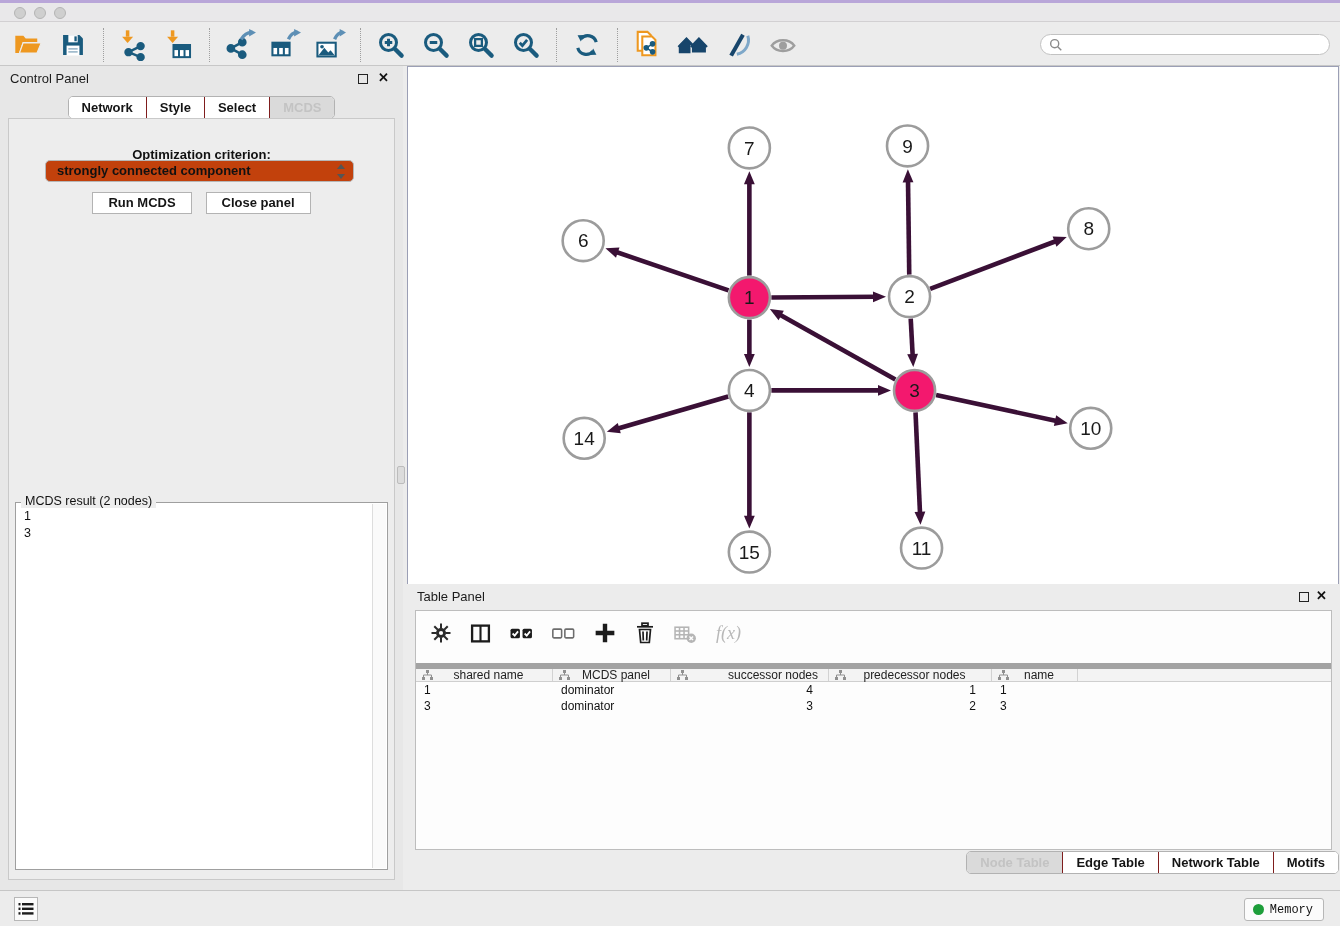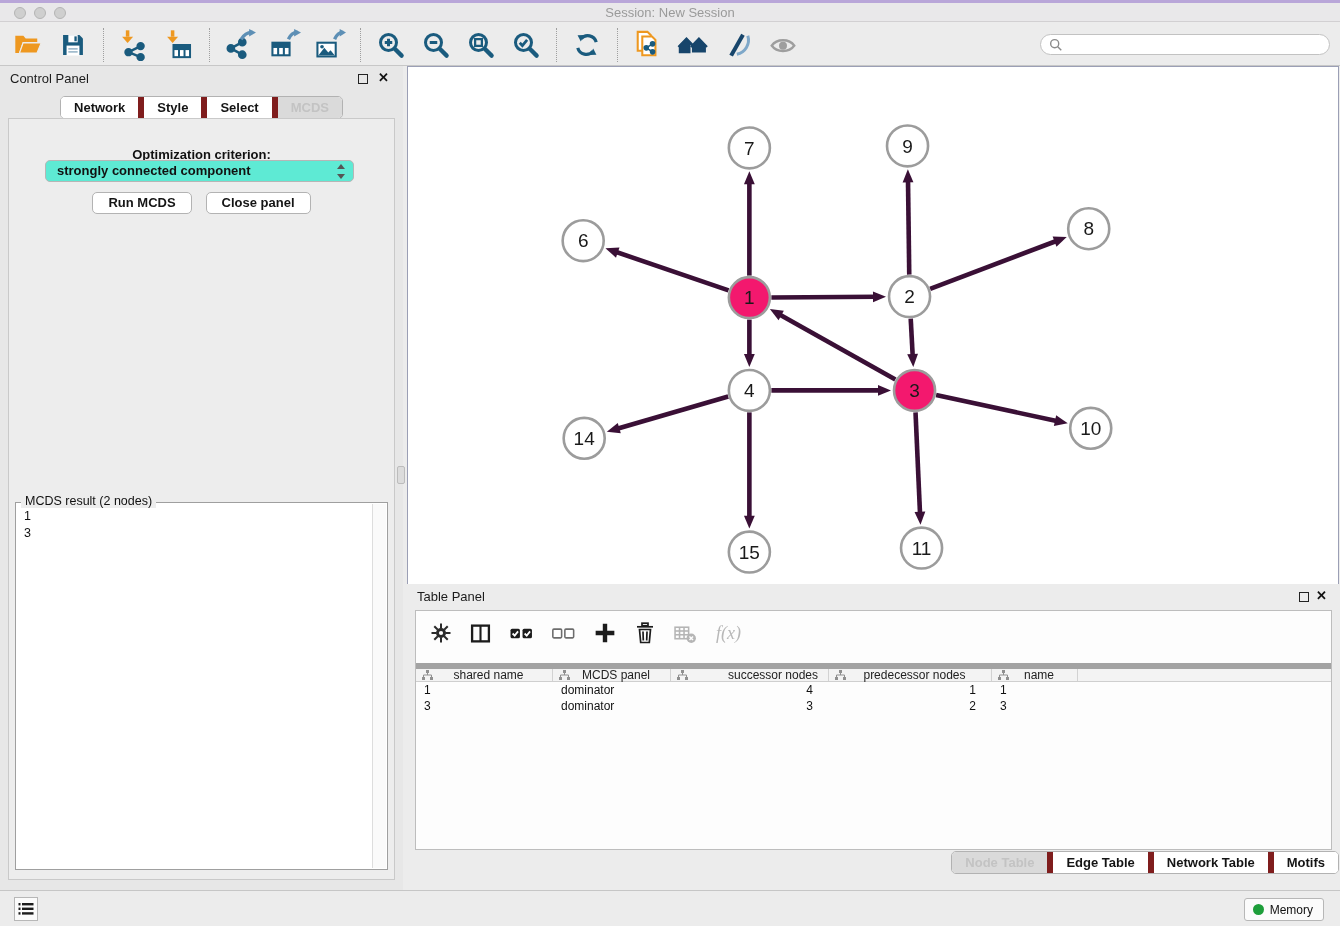--- a/index.html
+++ b/index.html
@@ -29,36 +29,36 @@
   .cp { position:absolute; top:66px; left:0; width:403px; bottom:36px; background:#e7e7e7; }
   .panel-head { position:relative; height:26px; }
   .panel-title { position:absolute; left:10px; top:5px; font-size:13px; color:#1c1c1c; }
   .icon-float { position:absolute; top:8px; width:10px; height:10px; border:1.6px solid #222; }
   .icon-close { position:absolute; top:4px; font-size:13px; font-weight:700; color:#111; }
   .cp .icon-float { right:35px; } .cp .icon-close { right:14px; }
   .seg-row { display:flex; justify-content:center; }
   .cp-tabs { position:absolute; top:30px; left:0; right:0; }
   .seg { display:flex; border:1px solid #b2b2b2; border-radius:5px; overflow:hidden; background:#fff; }
   .seg .tab { padding:2px 13px; font-size:13px; font-weight:700; color:#141414;
-    line-height:17px; border-left:6px solid #7f1d1d; background:#fff; }
+    line-height:17px; border-left:1px solid #7f1d1d; background:#fff; }
   .seg .tab:first-child { border-left:0; }
   .seg .tab.seldis { background:#dadada; color:#c3c3c3; }
   .cp-body { position:absolute; left:8px; right:8px; top:52px; bottom:10px;
     background:#ededed; border:1px solid #c9c9c9; }
   .opt-label { margin-top:28px; text-align:center; font-weight:700; font-size:13px; }
-  .dd { position:absolute; left:36px; right:40px; top:41px; height:22px; background:#5eead4;
+  .dd { position:absolute; left:36px; right:40px; top:41px; height:22px; background:#c2410c;
     border:1px solid #b6b6b6; border-radius:5px; font-size:13px; font-weight:700;
     line-height:20px; padding-left:11px; }
   .dd-step { position:absolute; right:7px; top:3px; width:9px; height:15px; }
   .dd-step .up, .dd-step .dn { position:absolute; left:0; width:0; height:0;
     border-left:4.5px solid transparent; border-right:4.5px solid transparent; }
   .dd-step .up { top:0; border-bottom:5px solid #555; }
   .dd-step .dn { bottom:0; border-top:5px solid #555; }
   .btn-row { position:absolute; top:73px; left:0; right:0; display:flex; justify-content:center; gap:14px; }
-  .btn { background:#fff; border:1px solid #b3b3b3; border-radius:5px; font-size:13px;
+  .btn { background:#fff; border:1px solid #b3b3b3; border-radius:0; font-size:13px;
     font-weight:700; padding:2px 15px; line-height:16px; color:#141414; }
   .result-group { position:absolute; left:6px; right:6px; top:383px; bottom:9px;
     border:1px solid #9f9f9f; background:#fff; }
   .rg-title { position:absolute; top:-9px; left:5px; background:#ededed; padding:0 4px;
     font-size:12.5px; color:#111; }
   .rg-lines { position:absolute; top:5px; left:8px; right:20px; font-size:12.5px;
     line-height:17px; color:#111; }
   .rg-scroll { position:absolute; top:1px; bottom:1px; right:1px; width:14px;
     background:#fafafa; border-left:1px solid #ddd; }
   
@@ -96,31 +96,30 @@
   .tr { display:flex; height:16px; align-items:center; font-size:12px; color:#111; }
   .td { padding:0 8px; white-space:nowrap; overflow:hidden; }
   .tp-tabs { position:absolute; bottom:4px; left:0; right:0;justify-content:flex-end; }
   
   .sb { position:absolute; left:0; right:0; bottom:0; height:36px; background:#ececec;
     border-top:1px solid #c6c6c6; }
   .console-btn { position:absolute; left:14px; top:6px; width:24px; height:24px;
     background:#fbfbfb; border:1px solid #b7b7b7; display:flex; align-items:center; justify-content:center; }
   .mem-btn { position:absolute; right:16px; top:7px; height:23px; padding:0 10px 0 8px;
     display:flex; align-items:center; gap:6px; background:#fbfbfb; border:1px solid #b7b7b7;
-    border-radius:3px; font-size:12px; color:#111; }
+    border-radius:3px; font-size:12px; color:#111;font-family:Liberation Mono, monospace; }
   .mem-dot { width:11px; height:11px; border-radius:50%; background:#1d9e3a; }
 </style>
 </head>
 <body>
 
 <div class="titlebar">
   <span class="tl-gray" style="left:14px"></span>
   <span class="tl-gray" style="left:34px"></span>
   <span class="tl-gray" style="left:54px"></span>
-  <div class="win-title">Session: New Session</div>
 </div>
 
 <div class="toolbar">
   <span class="tbtn">
     <svg viewBox="0 0 26 26" width="30" height="30">
       <path d="M2 5h7l2 2.4h10v3H8.4L5.2 20H2z" fill="#ee9820"></path>
       <path d="M8.8 11.2h15.6L20.8 20H5.6z" fill="#ee9820" stroke="#ececec" stroke-width="1"></path>
     </svg>
   </span>
   <span class="tbtn">

